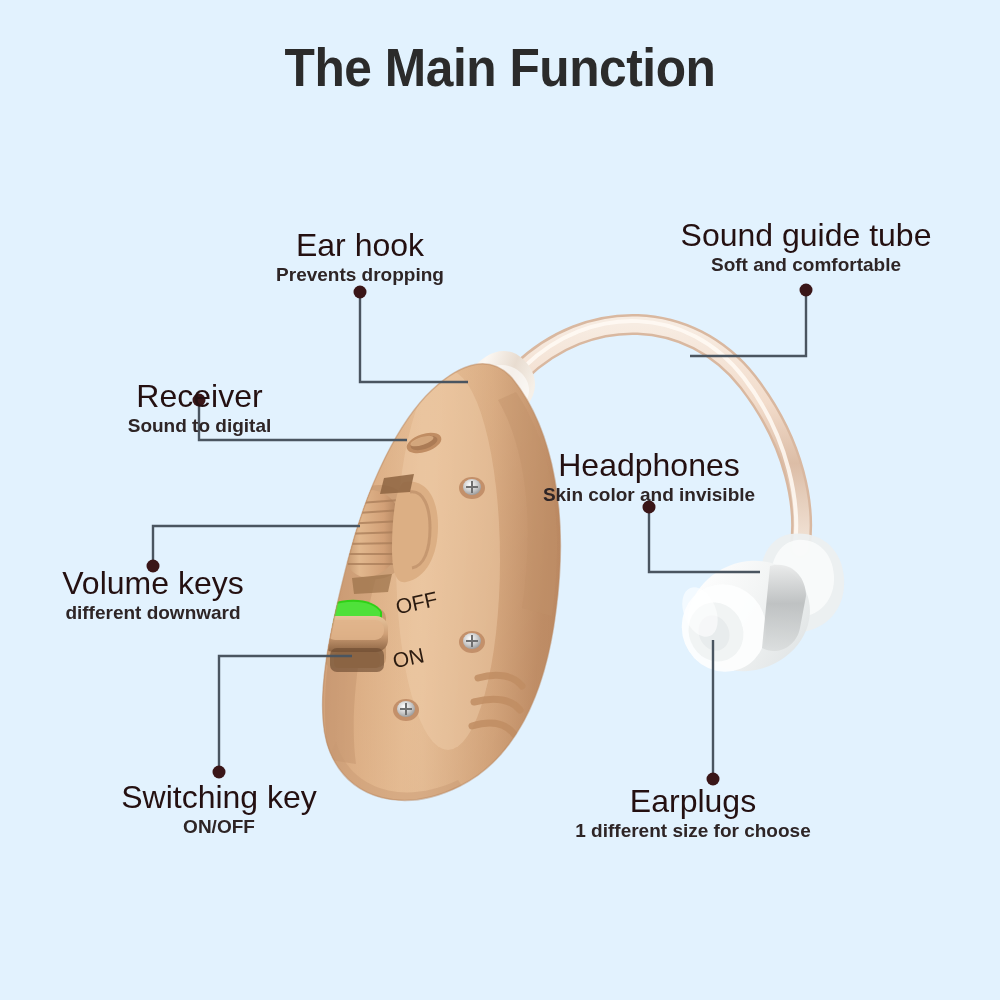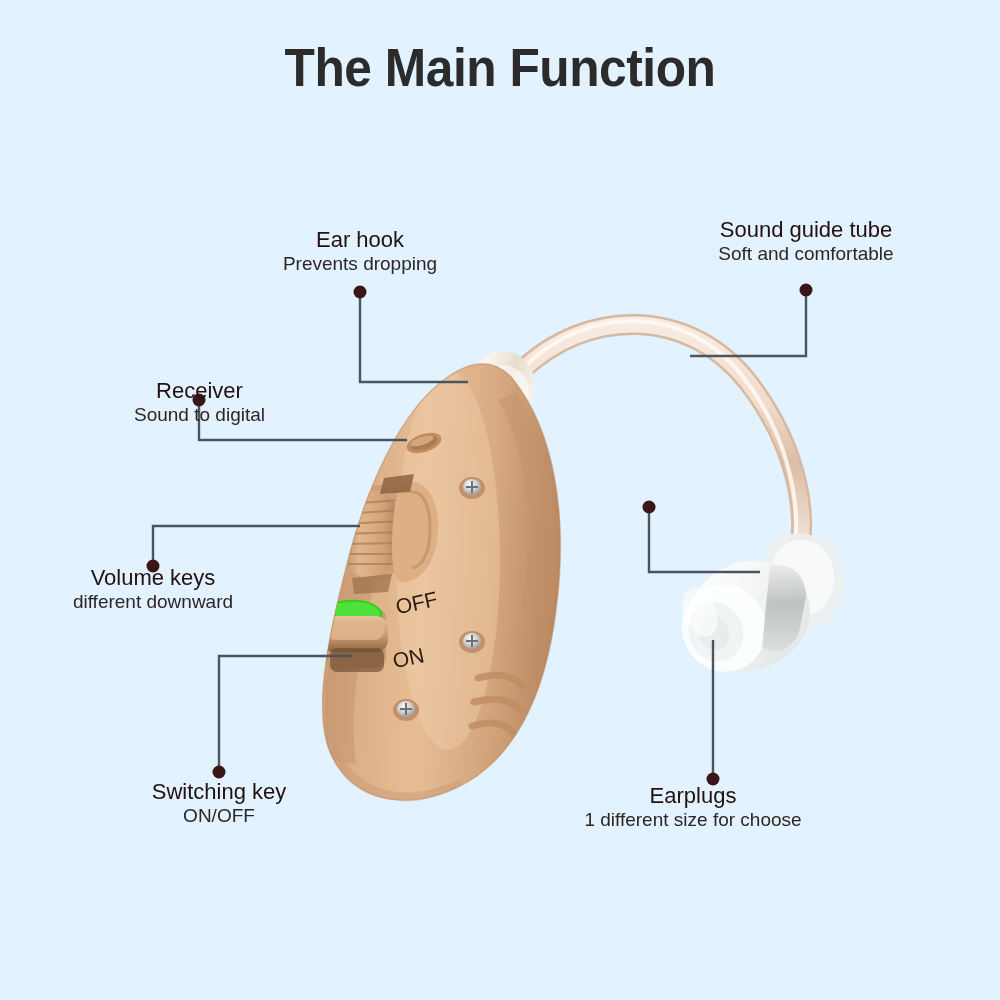--- a/index.html
+++ b/index.html
@@ -20,32 +20,32 @@
     font-weight:bold;
     font-size:54px;
     letter-spacing:-0.5px;
     color:#2b2b2b;
     transform:scaleX(0.92);
   }
 
   
   .callout { position:absolute; }
   .callout .ttl {
-    font-size:22px;
+    font-size:32px;
     color:#241011;
     line-height:1.08;
     white-space:nowrap;
     font-weight:400;
   }
   .callout .sub {
     font-size:19px;
     color:#2e2526;
     line-height:1.22;
     white-space:nowrap;
-    font-weight:400;
+    font-weight:700;
   }
   .c-center { text-align:center; }
 
   
   svg.leaders { position:absolute; inset:0; width:1000px; height:1000px; pointer-events:none; }
 
   
   svg.device { position:absolute; inset:0; width:1000px; height:1000px; }
 </style>
 </head>
@@ -270,20 +270,24 @@
   <div class="callout c-center" style="left:656px; top:218px; width:300px;">
     <div class="ttl">Sound guide tube</div>
     <div class="sub">Soft and comfortable</div>
   </div>
 
   <div class="callout c-center" style="left:77px; top:338px; width:245px;margin-top:41px;">
     <div class="ttl">Receiver</div>
     <div class="sub">Sound to digital</div>
   </div>
 
+  <div class="callout c-center" style="left:524px; top:448px; width:250px;">
+    <div class="ttl">Headphones</div>
+    <div class="sub">Skin color and invisible</div>
+  </div>
 
   <div class="callout c-center" style="left:28px; top:566px; width:250px;">
     <div class="ttl">Volume keys</div>
     <div class="sub">different downward</div>
   </div>
 
   <div class="callout c-center" style="left:94px; top:780px; width:250px;">
     <div class="ttl">Switching key</div>
     <div class="sub">ON/OFF</div>
   </div>

